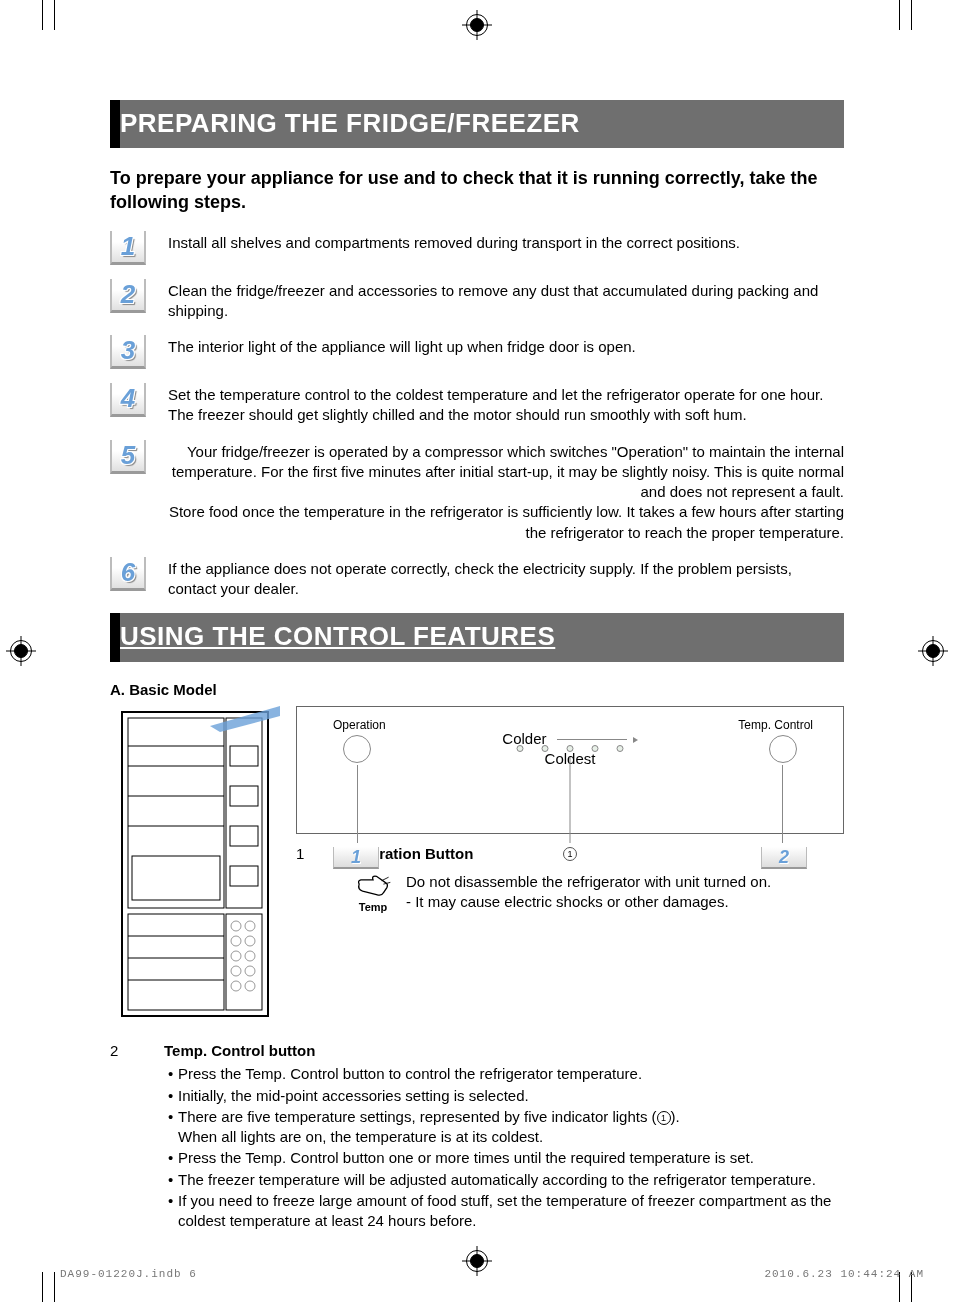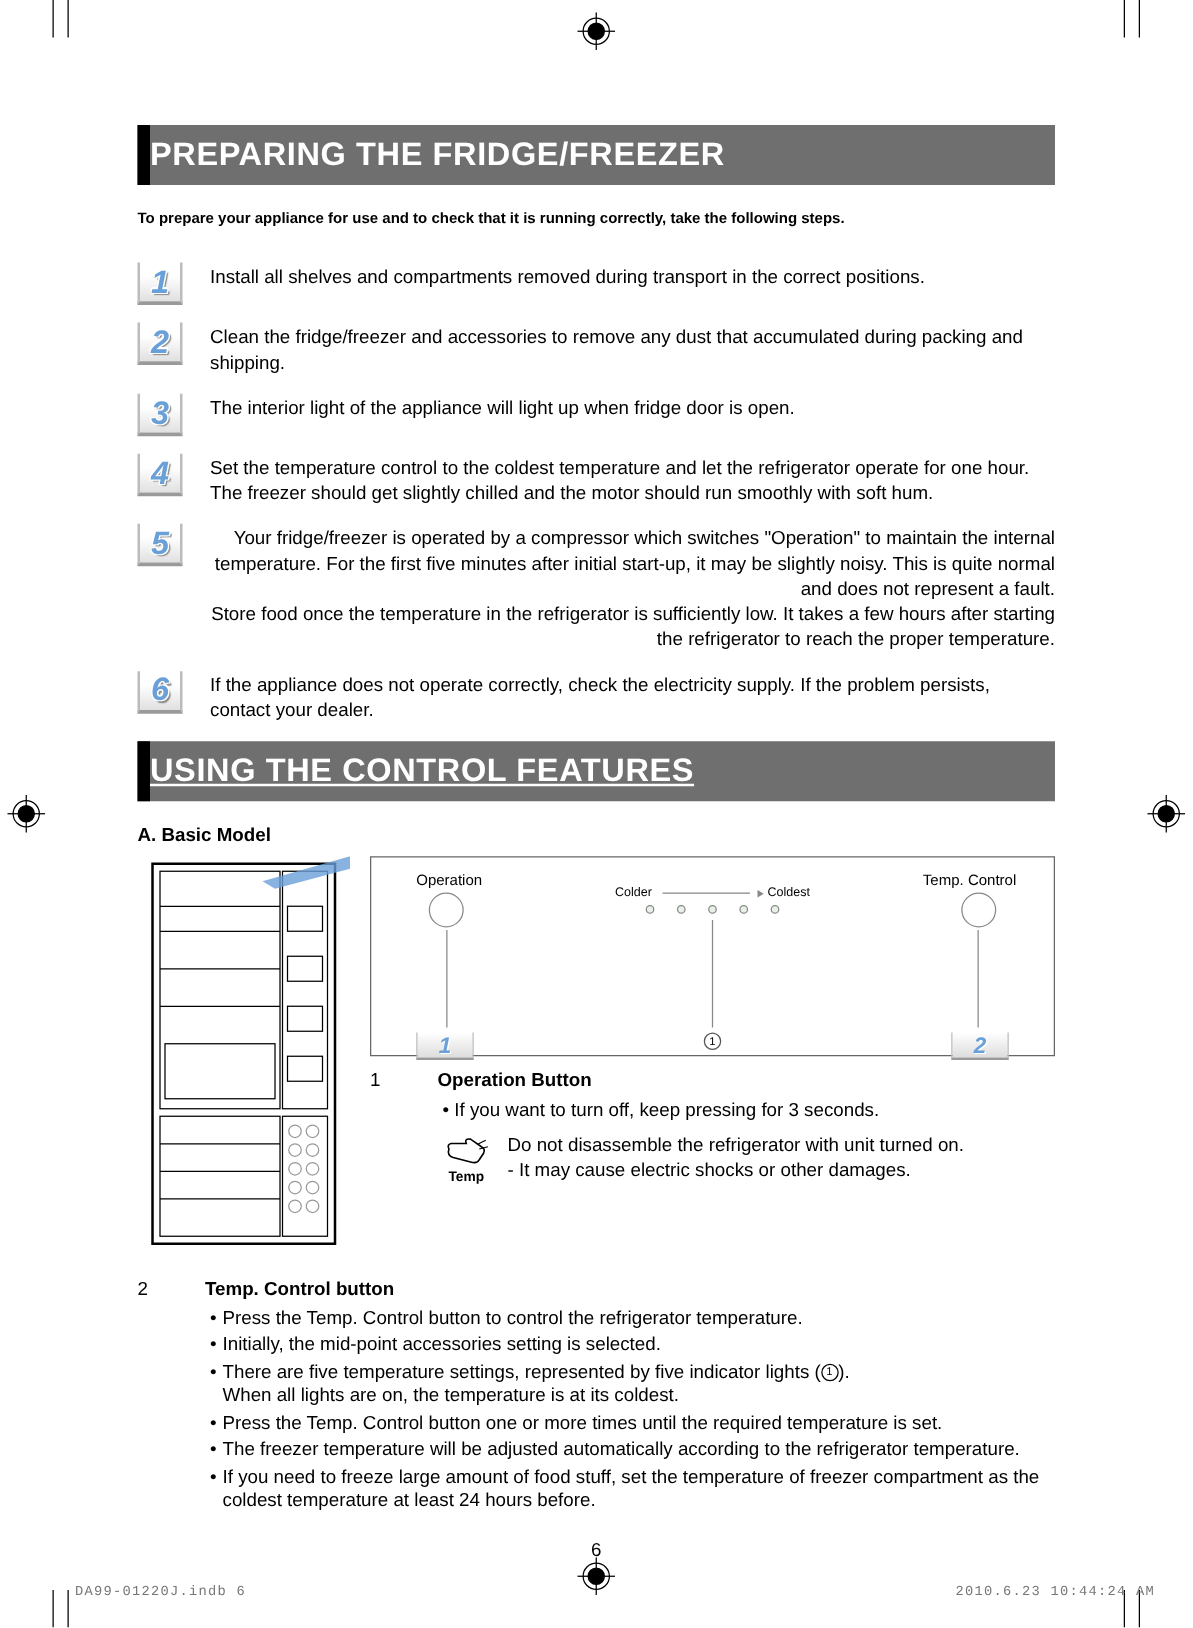--- a/index.html
+++ b/index.html
@@ -43,22 +43,22 @@
     font-size: 26px;
     font-weight: bold;
     padding: 6px 0 7px;
     letter-spacing: 0.5px;
     border-left: 10px solid #000;
     margin-bottom: 18px;
   }
 
   .intro {
     font-weight: bold;
-    margin-bottom: 28px;
-    font-size: 12px;
+    margin-bottom: 16px;
+    font-size: 18px;
   }
 
   .step {
     display: flex;
     align-items: flex-start;
     margin-bottom: 14px;
   }
   .step .num {
     width: 44px; flex: 0 0 44px;
     position: relative;
@@ -86,29 +86,29 @@
   .panel-area {
     display: flex;
     gap: 16px;
     align-items: flex-start;
   }
   .fridge-svg { width: 170px; flex: 0 0 170px; }
   .panel-right { flex: 1; }
 
   .control-panel {
     border: 1px solid #666;
-    height: 160px;
+    height: 128px;
     position: relative;
     margin-bottom: 10px;
     background: #fff;
   }
   .cp-label-op { position: absolute; left: 36px; top: 10px; font-size: 12px; }
   .cp-label-tc { position: absolute; right: 30px; top: 10px; font-size: 12px; }
   .cp-btn { position: absolute; width: 28px; height: 28px; border: 1px solid #888; border-radius: 50%; }
-  .cp-scale { position: absolute; left: 50%; top: 22px; transform: translateX(-50%); font-size: 10px; width: 180px; text-align:center;}
+  .cp-scale { position: absolute; left: 50%; top: 22px; transform: translateX(-50%); font-size: 15px; width: 180px; text-align:center;}
   .cp-scale .bar { display:inline-block; width:70px; height:1px; background:#888; vertical-align:middle; margin:0 6px;}
   .cp-scale .tri { display:inline-block; width:0;height:0;border-top:3px solid transparent;border-bottom:3px solid transparent;border-left:5px solid #888; vertical-align:middle;}
   .cp-dots { position: absolute; left: 50%; top: 38px; transform: translateX(-50%); display:flex; gap:18px;}
   .cp-dots span { width:7px; height:7px; border:1px solid #888; border-radius:50%; display:block; background:#e8f0e8;}
   .cp-leader { position: absolute; width:1px; background:#888; }
   .cp-num-tag {
     position: absolute; width: 46px; height: 22px;
     background: linear-gradient(180deg,#fff,#ddd);
     border-bottom: 2px solid #999; border-left:1px solid #bbb; border-right:1px solid #bbb;
     display:flex; align-items:center; justify-content:center;
@@ -283,21 +283,20 @@
         <div class="cp-num-tag" style="left:36px; top:140px;">1</div>
         <div class="cp-num-tag" style="right:36px; top:140px;">2</div>
       </div>
 
       <div class="sub-step">
         <div class="num">
             <div class="num-box">1</div>
           </div>
         <div class="body">
           <div class="title">Operation Button</div>
-          <div class="bullet">• If you want to turn off, keep pressing for 3 seconds.</div>
           <div class="note-row">
             <div class="note-icon-wrap">
               <svg class="note-icon" viewBox="0 0 40 30">
                 <path d="M4 14 Q2 10 6 9 L20 9 Q18 4 24 5 L34 12 Q38 14 36 18 L32 24 Q30 28 24 26 L8 22 Q2 20 4 14 Z" fill="none" stroke="#000" stroke-width="1.5"></path>
                 <line x1="30" y1="10" x2="38" y2="6" stroke="#000"></line>
                 <line x1="32" y1="14" x2="40" y2="12" stroke="#000"></line>
               </svg>
               <div class="note-lbl">Temp</div>
             </div>
             <div class="note-text">

